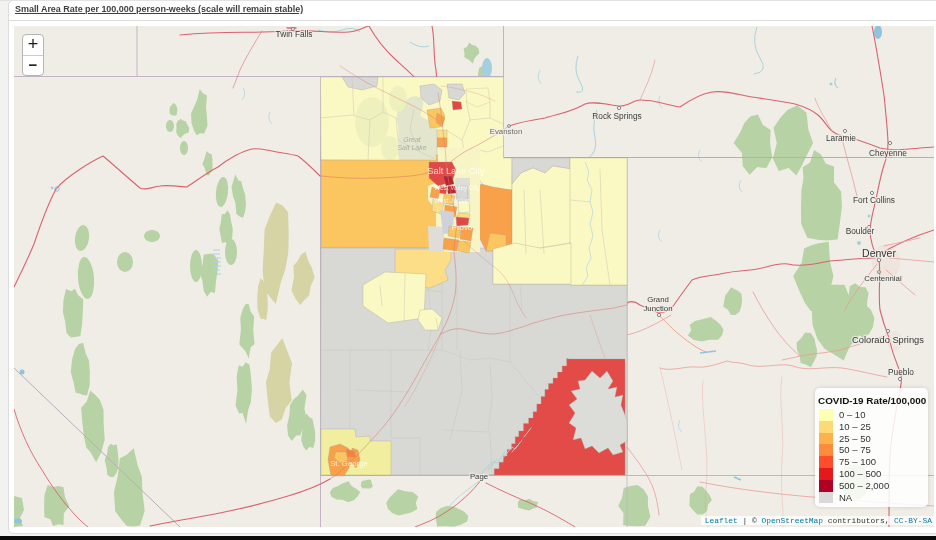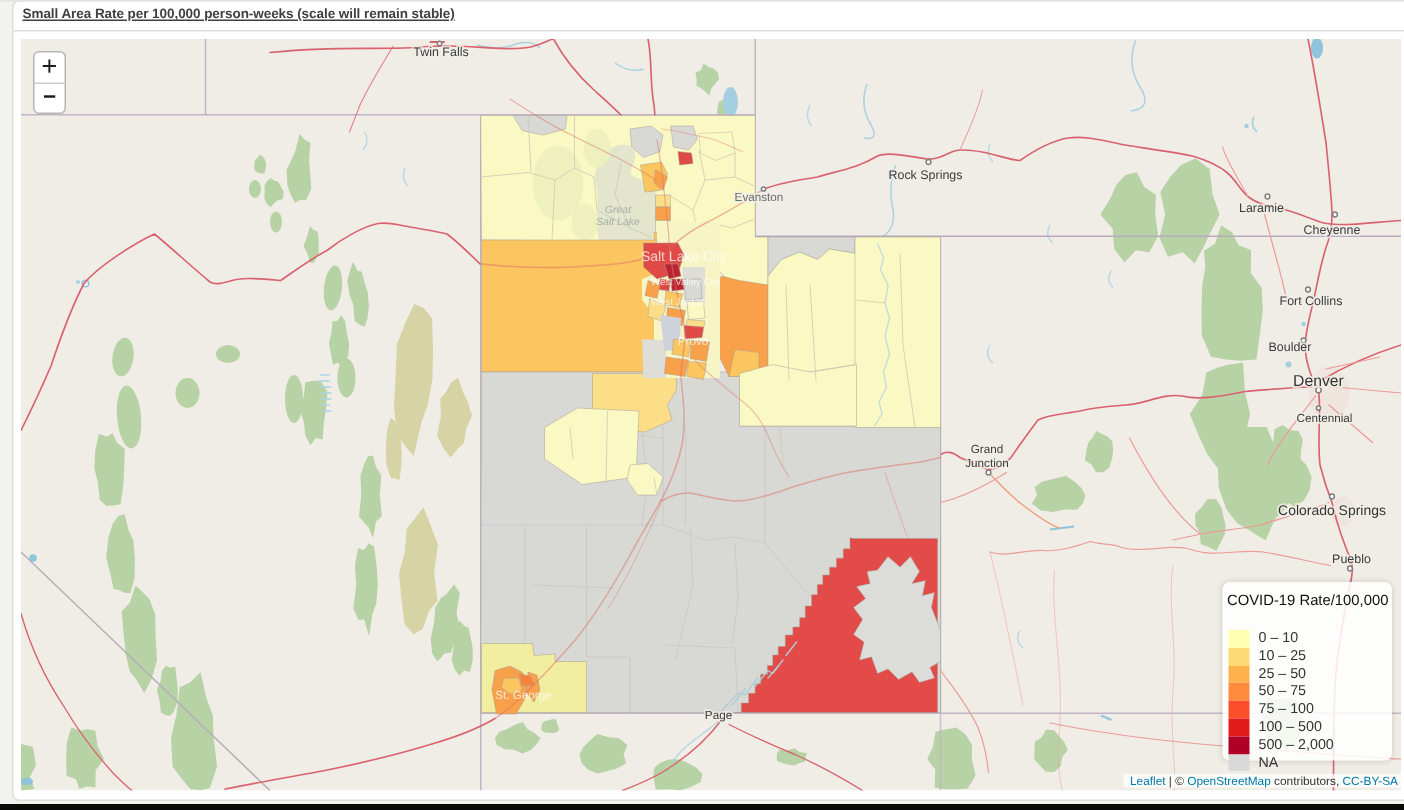--- a/index.html
+++ b/index.html
@@ -14,25 +14,25 @@
 #blackbar{position:absolute;left:0;top:536px;width:936px;height:4px;background:#0a0a0a;}
 #zoomctl{position:absolute;left:22px;top:34px;width:20px;height:40px;background:#fff;
 border:1px solid #b5b5b5;border-radius:4px;z-index:10;}
 #zoomctl .zb{width:20px;height:20px;text-align:center;font-weight:normal;font-size:18px;
 line-height:19px;color:#1a1a1a;}
 #zoomctl .zb:last-child{font-weight:bold;font-size:15px;line-height:18px;}
 #zoomctl .zb:first-child{border-bottom:1px solid #ccc;}
 #legend{position:absolute;left:815px;top:388px;width:113px;height:119px;z-index:10;
 background:rgba(255,255,255,.85);border-radius:5px;box-shadow:0 0 4px rgba(0,0,0,.15);
 padding:6px 6px 5px 4px;box-sizing:border-box;}
-#legend .lt{font-size:9.9px;font-weight:normal;color:#111;margin:1px 0 14px -1px;white-space:nowrap;}
+#legend .lt{font-size:9.9px;font-weight:bold;color:#111;margin:1px 0 3px -1px;white-space:nowrap;}
 #legend .lr{height:11.8px;font-size:9.5px;color:#333;line-height:11.8px;white-space:nowrap;}
 #legend .sw{display:inline-block;width:14px;height:11.8px;vertical-align:top;margin-right:6px;}
 #attrib{position:absolute;left:0;top:514px;width:934px;height:13px;z-index:9;
-text-align:right;font-size:7.9px;color:#333;line-height:13px;}
+text-align:right;font-size:7.9px;color:#333;line-height:13px;font-family:Liberation Mono, monospace;}
 #attrib .bg{background:rgba(255,255,255,.75);padding:0 2px 0 4px;}
 #attrib a{color:#0078a8;text-decoration:none;}
 </style>
 </head>
 <body>
 
 <div id="card"></div>
 
 <div id="hdr">Small Area Rate per 100,000 person-weeks&nbsp;(scale will remain stable)</div>
 

